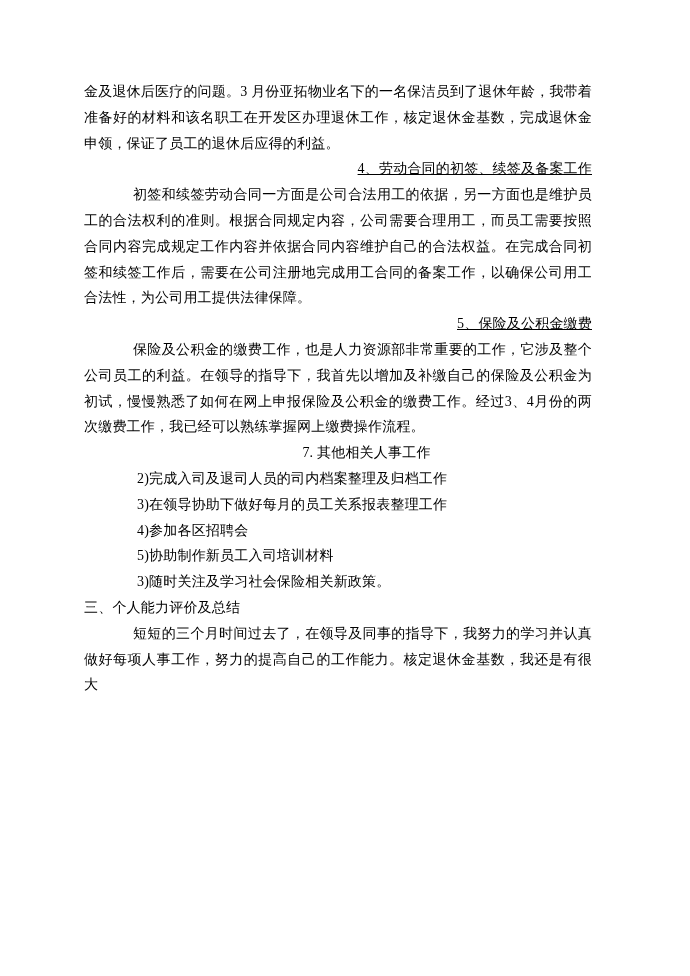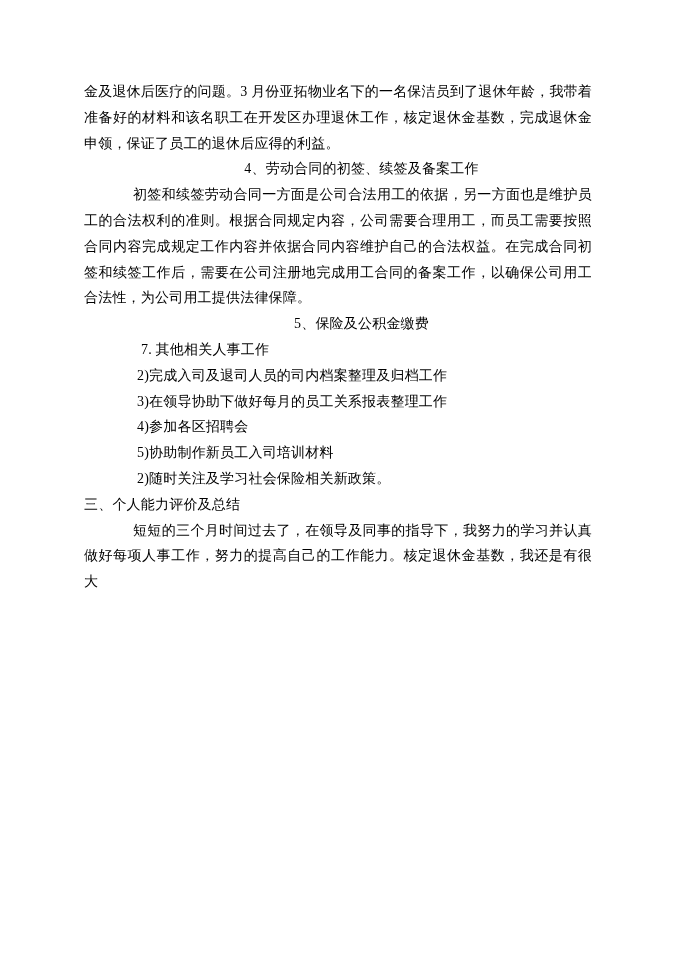--- a/index.html
+++ b/index.html
@@ -25,36 +25,37 @@
     line-height: 25.8px;
     text-align: justify;
     letter-spacing: 0.2px;
   }
   .blk {
     margin: 0;
     padding: 0;
   }
   .blk.continuation { text-indent: 0; }
   .blk.paragraph    { text-indent: 49px; }
-  .blk.subheading   { text-indent: 47px; text-align: center; }
-  .blk.subheading7  { text-indent: 57px; text-align: left; }
+  .blk.subheading   { text-indent: 47px; text-align: right; text-decoration: underline; }
+  .blk.subheading7  { text-indent: 57px; text-align: center; }
   .blk.listitem     { text-indent: 53px; text-align: left; }
   .blk.heading      { text-indent: 0; font-weight: normal; text-align: left; }
 </style>
 </head>
 <body>
 
 <div class="page">
   <div class="content">
     <div class="blk continuation">金及退休后医疗的问题。3 月份亚拓物业名下的一名保洁员到了退休年龄，我带着准备好的材料和该名职工在开发区办理退休工作，核定退休金基数，完成退休金申领，保证了员工的退休后应得的利益。</div>
     <div class="blk subheading">4、劳动合同的初签、续签及备案工作</div>
     <div class="blk paragraph">初签和续签劳动合同一方面是公司合法用工的依据，另一方面也是维护员工的合法权利的准则。根据合同规定内容，公司需要合理用工，而员工需要按照合同内容完成规定工作内容并依据合同内容维护自己的合法权益。在完成合同初签和续签工作后，需要在公司注册地完成用工合同的备案工作，以确保公司用工合法性，为公司用工提供法律保障。</div>
     <div class="blk subheading">5、保险及公积金缴费</div>
+    <div class="blk paragraph">保险及公积金的缴费工作，也是人力资源部非常重要的工作，它涉及整个公司员工的利益。在领导的指导下，我首先以增加及补缴自己的保险及公积金为初试，慢慢熟悉了如何在网上申报保险及公积金的缴费工作。经过3、4月份的两次缴费工作，我已经可以熟练掌握网上缴费操作流程。</div>
     <div class="blk subheading7">7. 其他相关人事工作</div>
     <div class="blk listitem">2)完成入司及退司人员的司内档案整理及归档工作</div>
     <div class="blk listitem">3)在领导协助下做好每月的员工关系报表整理工作</div>
     <div class="blk listitem">4)参加各区招聘会</div>
     <div class="blk listitem">5)协助制作新员工入司培训材料</div>
-    <div class="blk listitem">2)随时关注及学习社会保险相关新政策。</div>
+    <div class="blk listitem">3)随时关注及学习社会保险相关新政策。</div>
     <div class="blk heading">三、个人能力评价及总结</div>
     <div class="blk paragraph">短短的三个月时间过去了，在领导及同事的指导下，我努力的学习并认真做好每项人事工作，努力的提高自己的工作能力。核定退休金基数，我还是有很大</div>
   </div>
 </div>
 
 </body></html>

